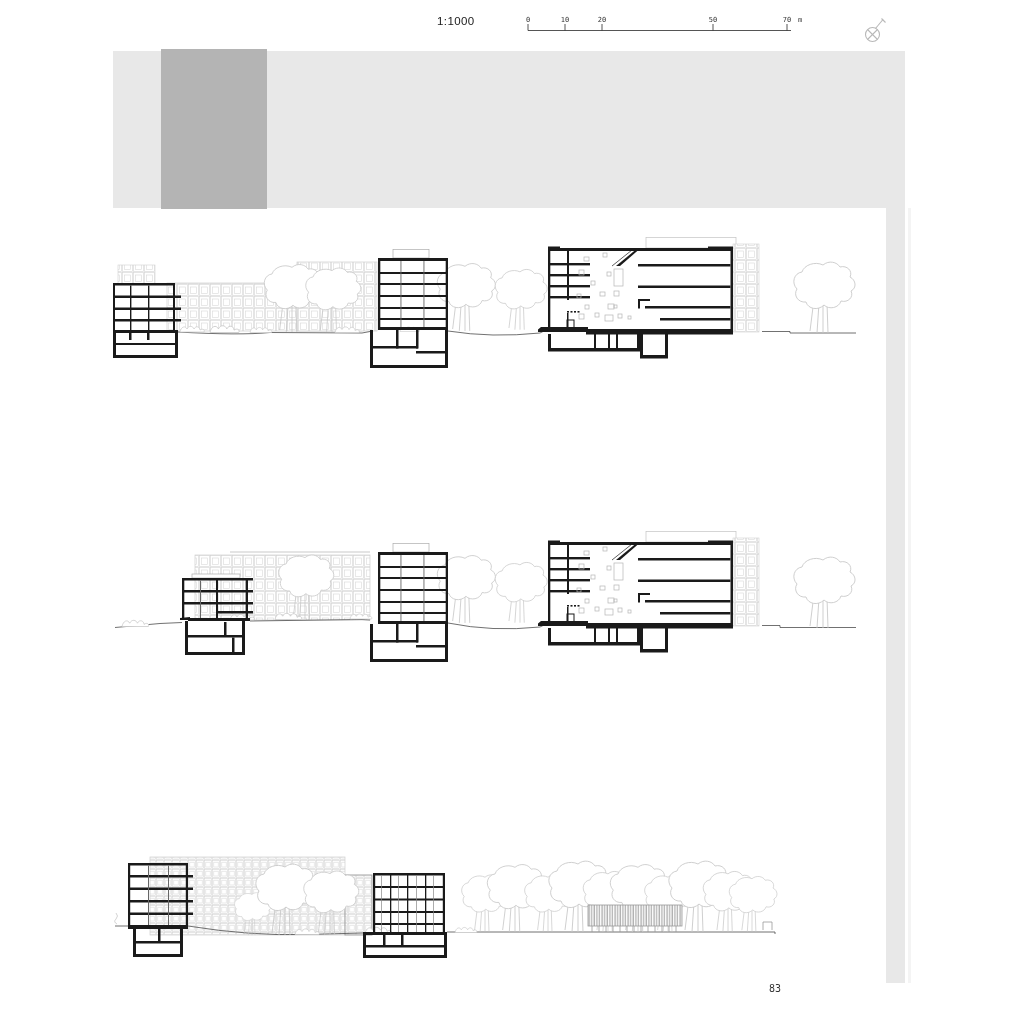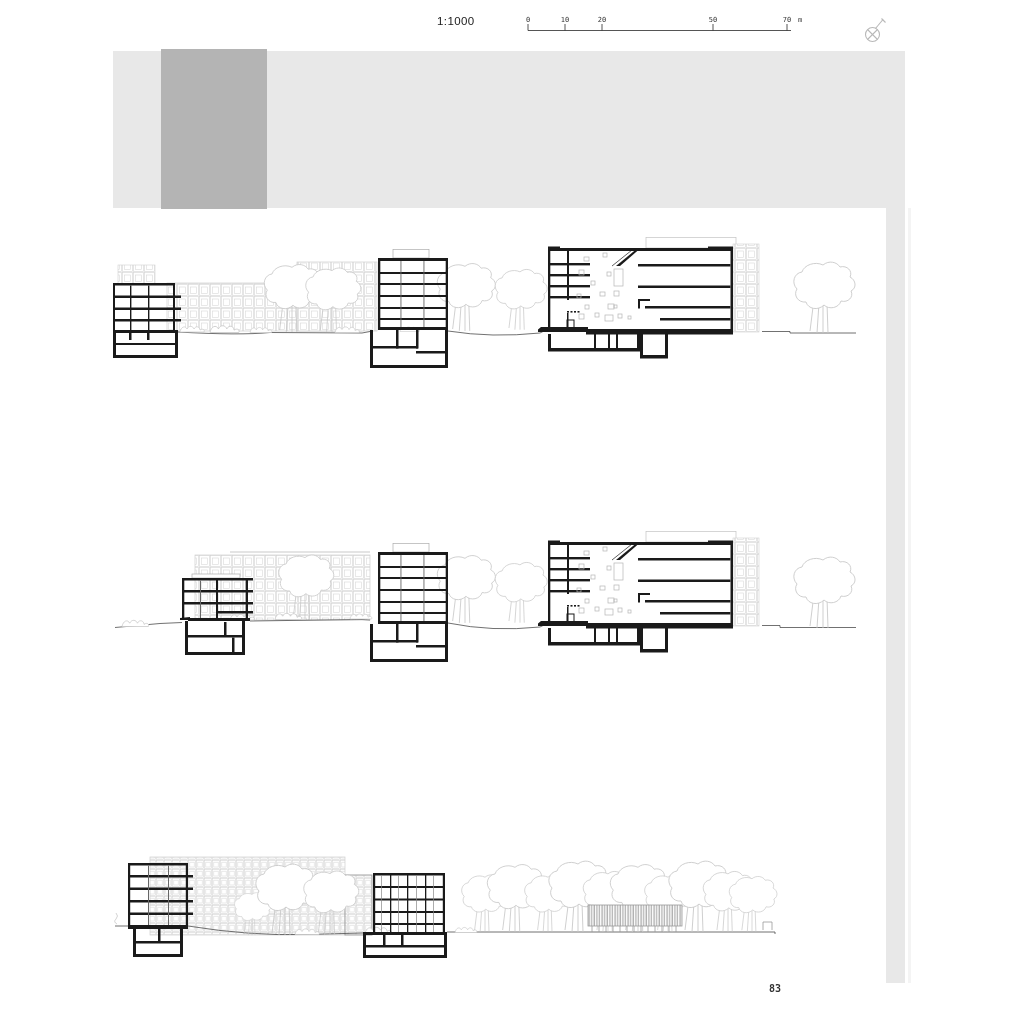--- a/index.html
+++ b/index.html
@@ -1,21 +1,21 @@
 <!DOCTYPE html>
 <html><head>
 <meta charset="utf-8">
 <style>
   html,body{margin:0;padding:0;background:#fff;}
   #page{position:relative;width:1024px;height:1024px;background:#fff;overflow:hidden;
         font-family:"Liberation Sans",sans-serif;}
   .abs{position:absolute;}
   .scale-label{left:437px;top:15px;font-size:11.5px;font-weight:500;letter-spacing:.4px;color:#1a1a1a;}
   .pagenum{left:760px;top:983px;width:30px;text-align:center;
-           font-family:"DejaVu Sans Mono",monospace;font-weight:bold;font-size:10px;color:#333;}
+           font-family:"DejaVu Sans Mono",monospace;font-weight:normal;font-size:10px;color:#333;}
   .band{left:113px;top:51px;width:792px;height:157px;background:#e8e8e8;}
   .band-block{left:161px;top:49px;width:106px;height:160px;background:#b4b4b4;}
   .side-strip{left:886px;top:208px;width:19px;height:775px;background:#e8e8e8;}
   .side-strip2{left:908px;top:208px;width:3px;height:775px;background:#f4f4f4;}
   svg text{font-family:"DejaVu Sans Mono",monospace;}
 </style>
 </head>
 <body>
 
 <div id="page">

